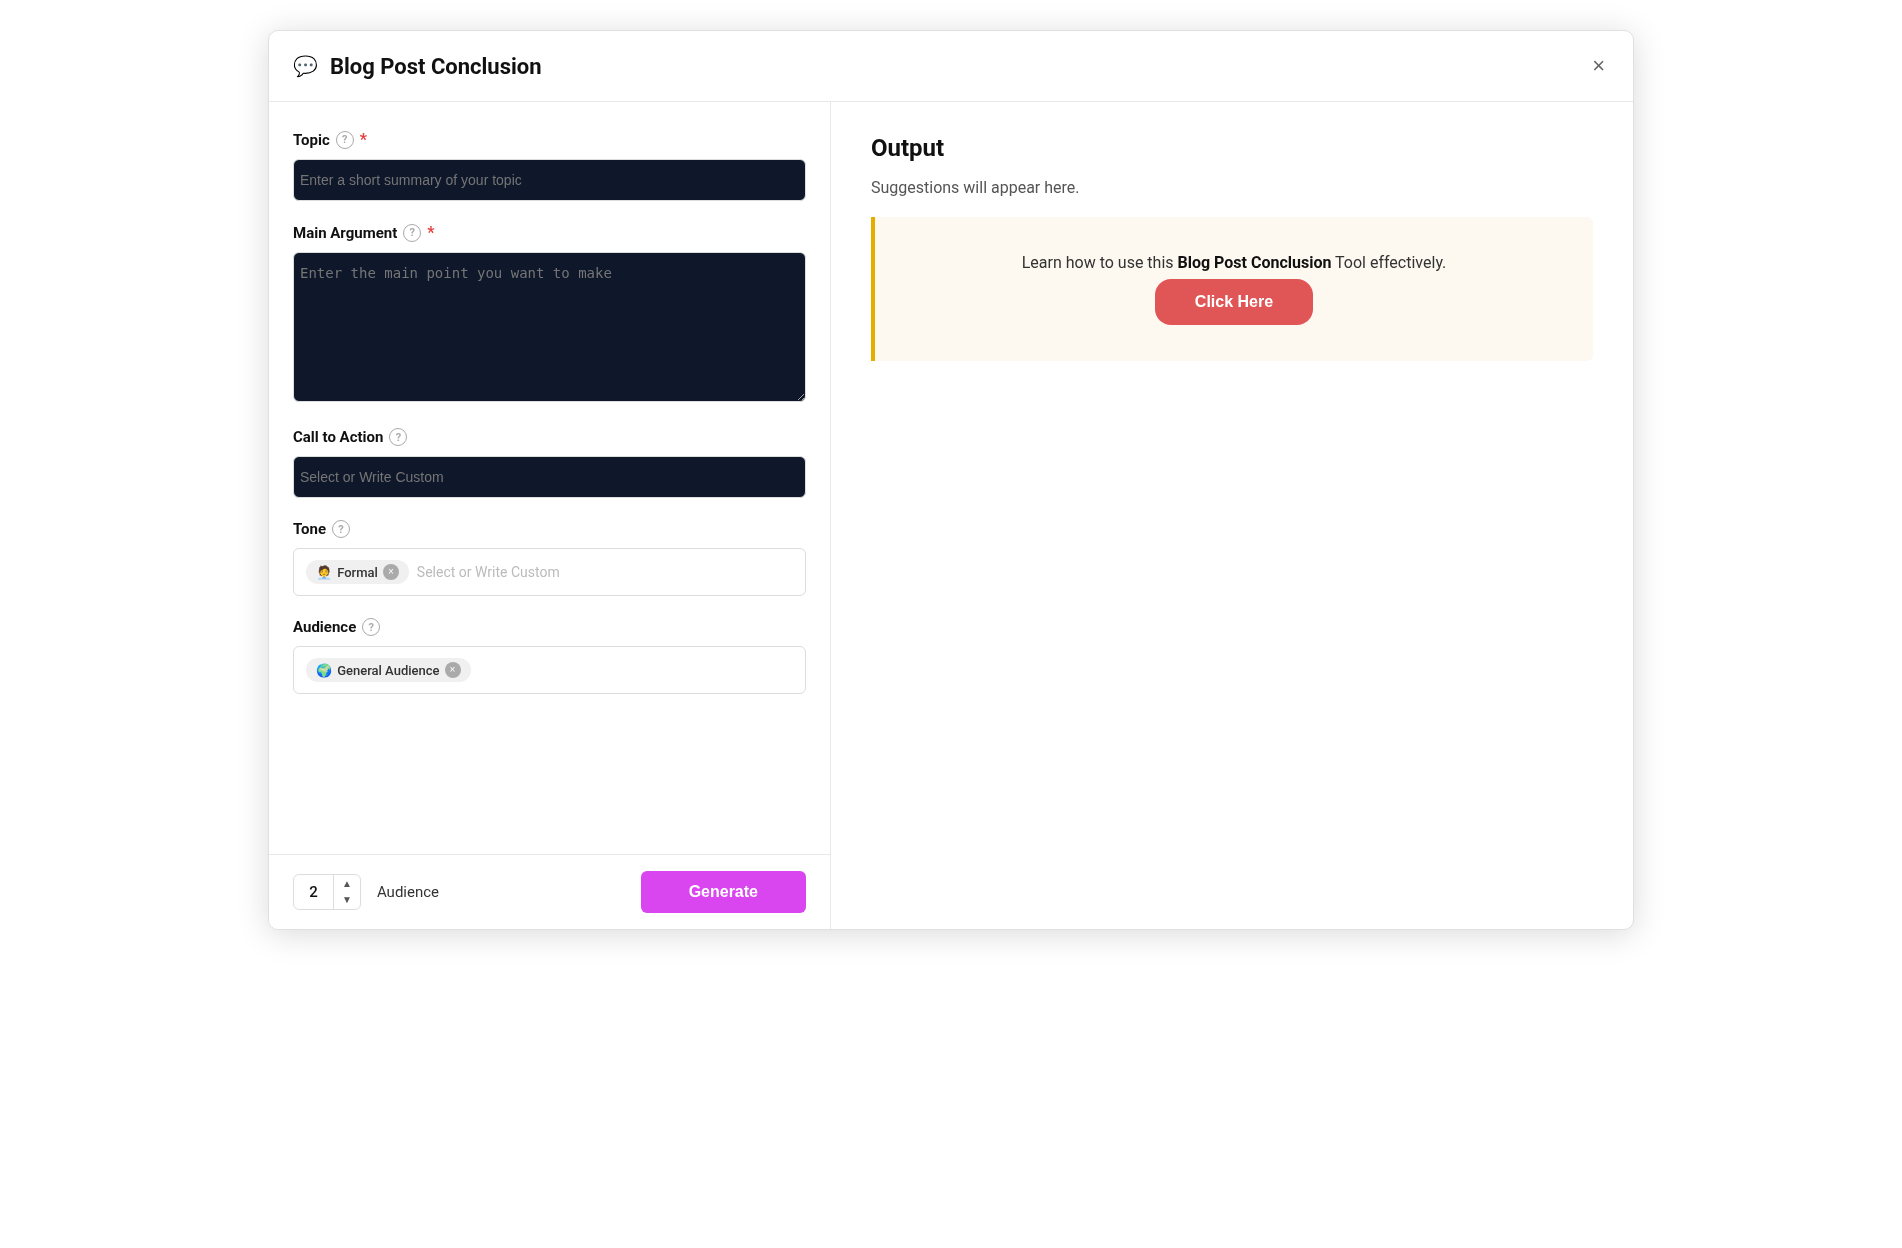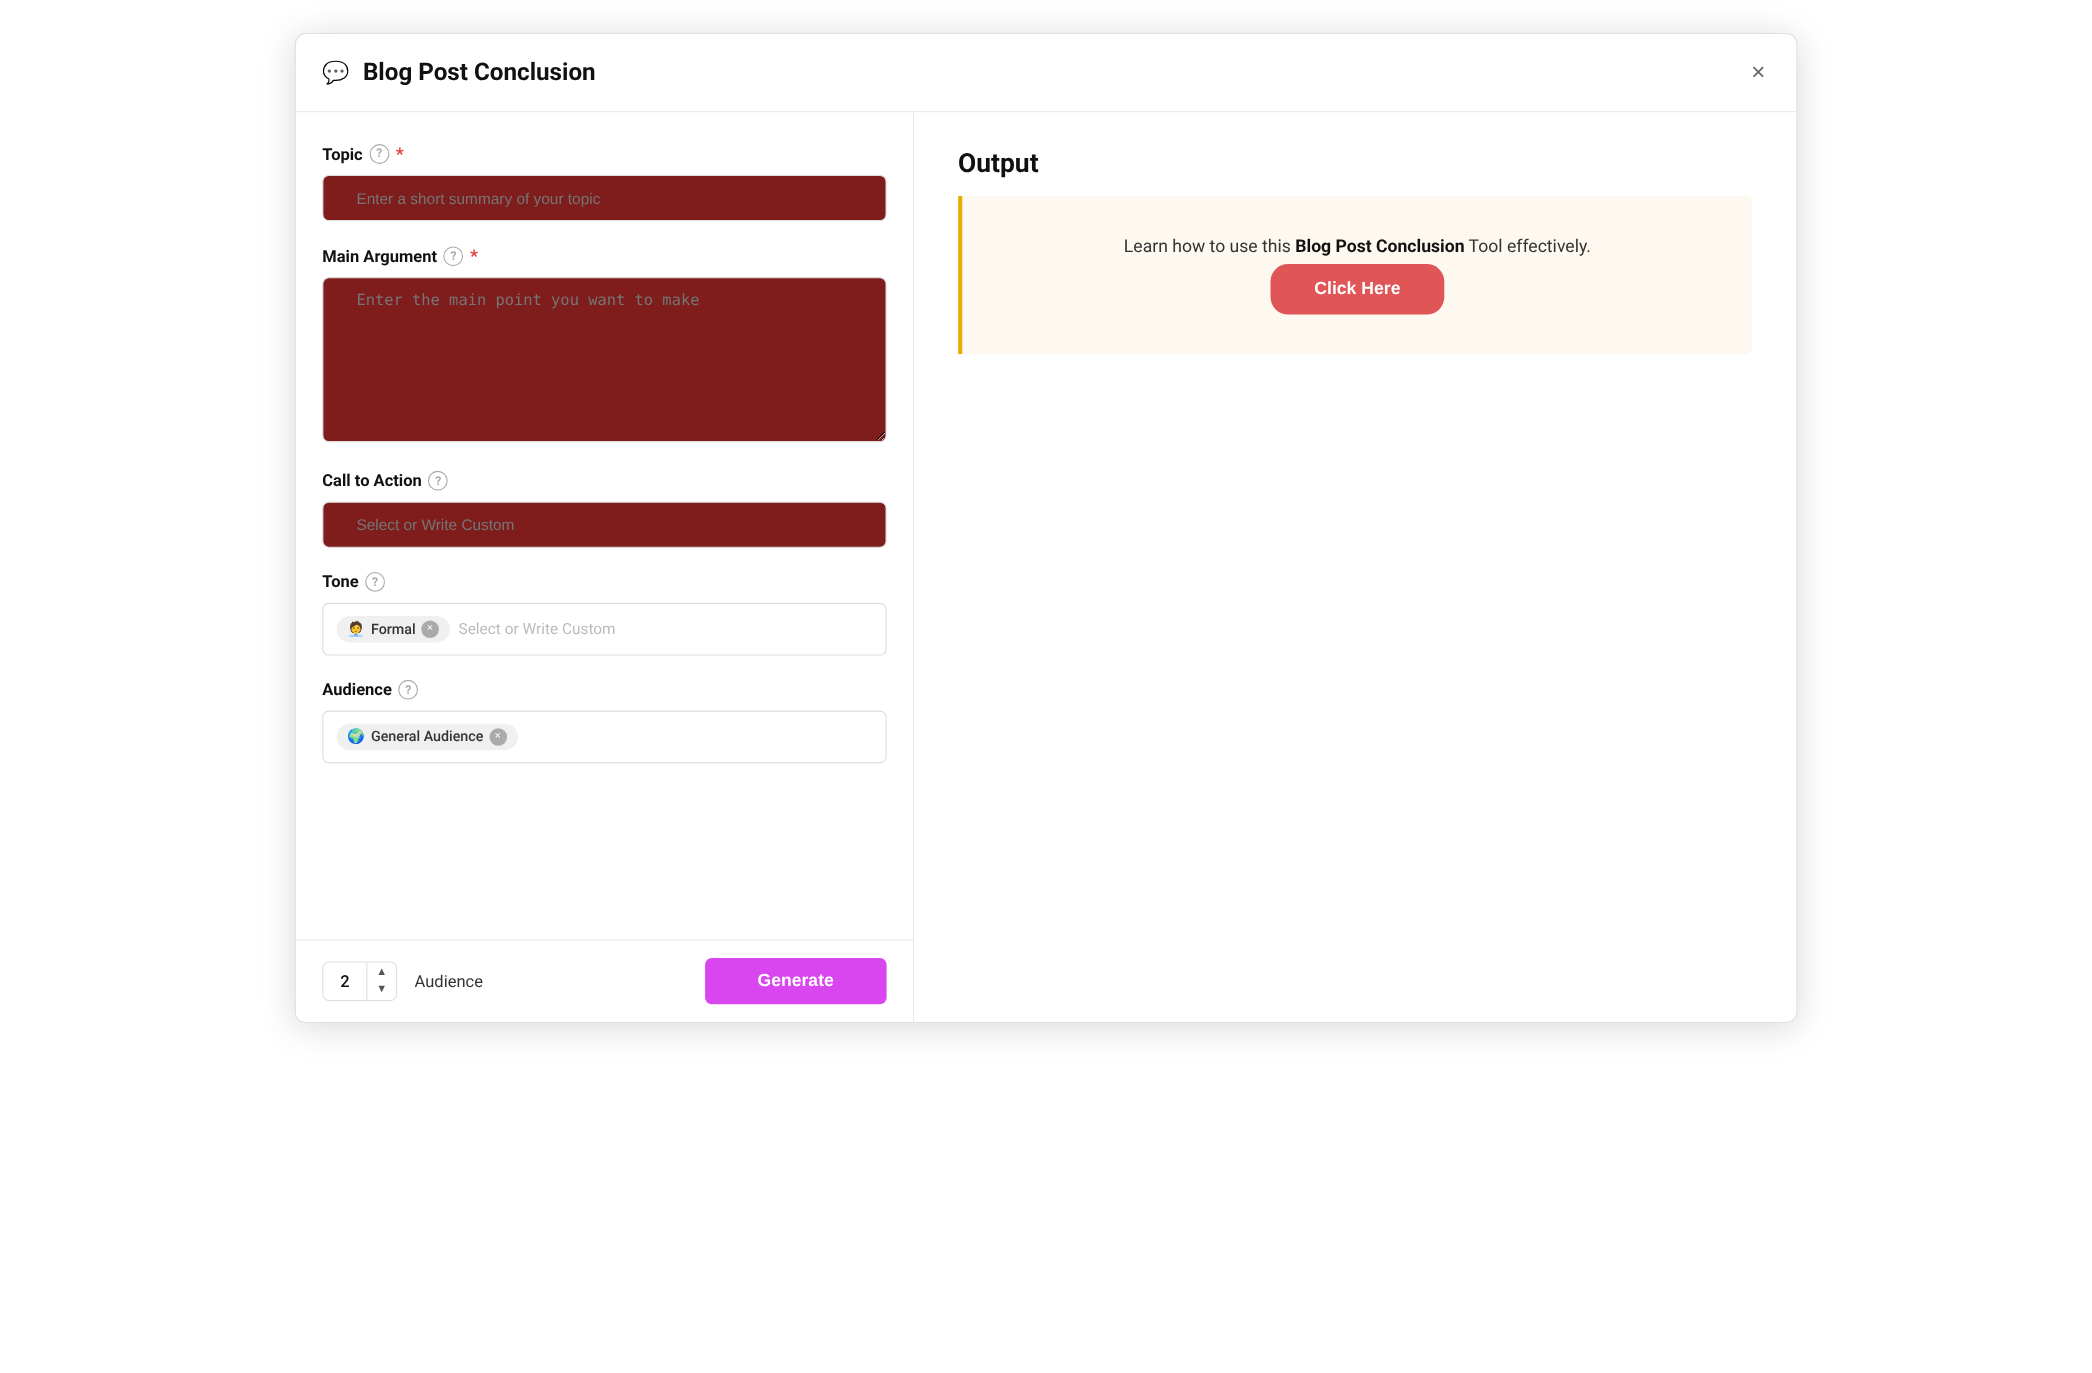--- a/index.html
+++ b/index.html
@@ -90,27 +90,27 @@
       cursor: pointer;
     }
 
     .required-star {
       color: #e53e3e;
       font-size: 16px;
     }
 
     .text-input {
       width: 100%;
-      padding: 12px 30px;
+      padding: 12px 6px;
       border: 1px solid #ddd;
       border-radius: 6px;
       font-size: 14px;
       color: #999;
       outline: none;
-      background: #7f1d1d;
+      background: #0f172a;
       resize: none;
     }
 
     textarea.text-input {
       height: 150px;
       resize: vertical;
     }
 
     .tag-input {
       width: 100%;
@@ -378,20 +378,21 @@
             <button class="stepper-arrow">▼</button>
           </div>
         </div>
         <span class="outputs-label">Audience</span>
         <button class="generate-btn">Generate</button>
       </div>
     </div>
 
     <div class="right-panel">
       <div class="output-title">Output</div>
+      <div class="suggestions-text">Suggestions will appear here.</div>
 
       <div class="info-box">
         <p class="info-box-text">
           <span>Learn how to use this </span><strong>Blog Post Conclusion</strong><span> Tool effectively.</span>
         </p>
         <button class="click-here-btn">Click Here</button>
       </div>
 
     </div>
 

